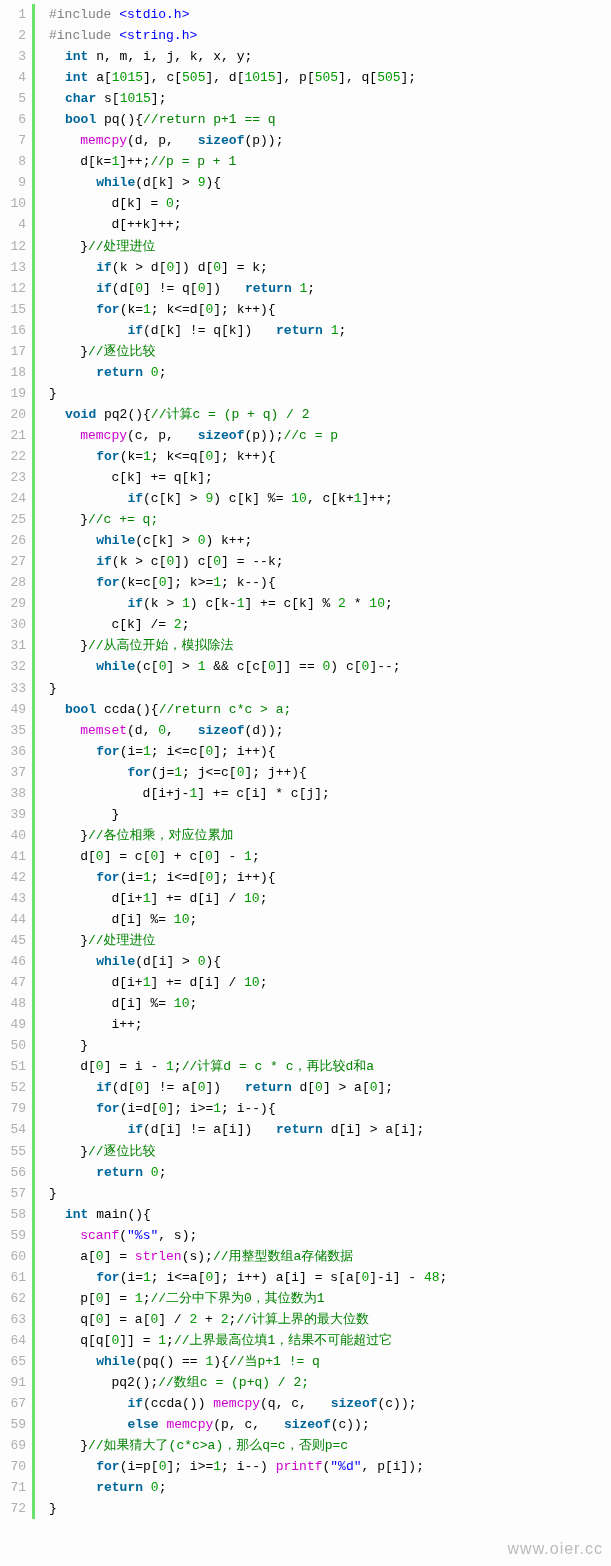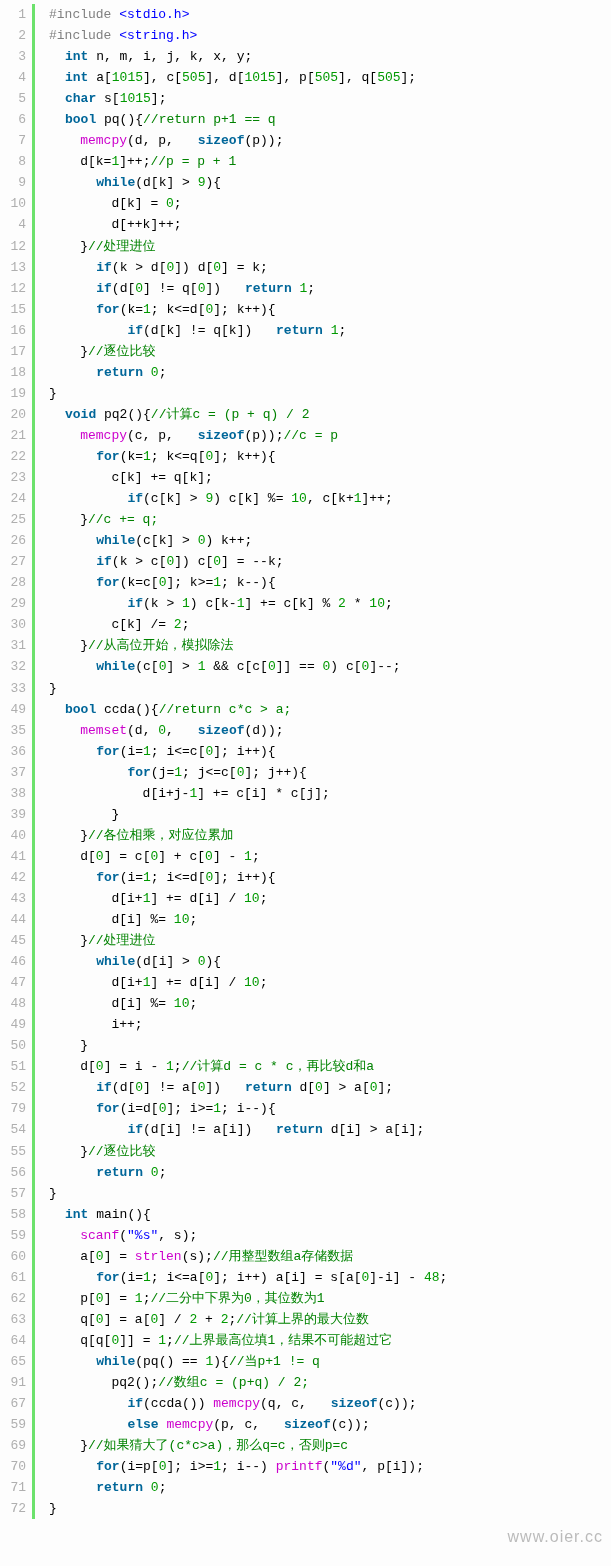--- a/index.html
+++ b/index.html
@@ -31,21 +31,21 @@
   .line { display: block; }
   .kw { color: #006699; font-weight: bold; margin-left: 16px; }
   .fn { color: #cc00cc; text-align: right; }
   .num { color: #009900; }
   .cm { color: #008200; }
   .str { color: #0000ff; }
   .pp { color: #808080; }
   .watermark {
     position: fixed;
     right: 8px;
-    bottom: 16px;
+    bottom: 4px;
     color: #bbb;
     font-family: Arial, sans-serif;
     font-size: 16px;
     letter-spacing: 1px;
   }
 </style>
 </head>
 <body>
 
 <div class="code-container">

